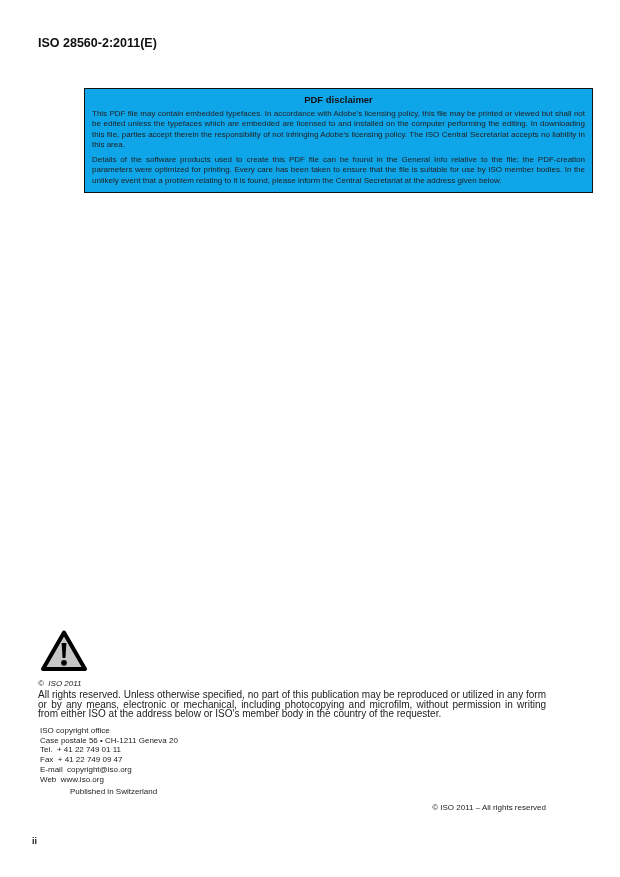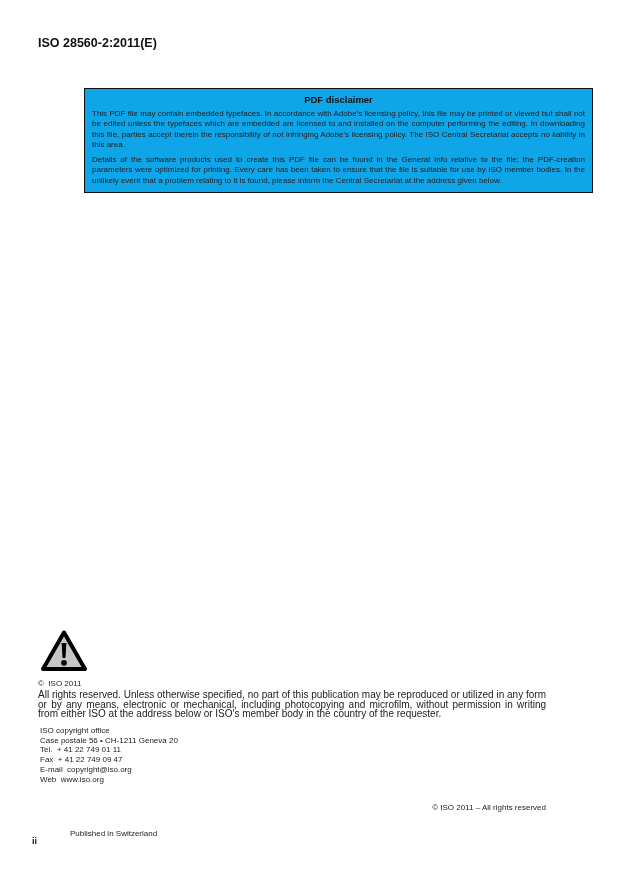--- a/index.html
+++ b/index.html
@@ -72,41 +72,42 @@
     font-weight: bold;
     letter-spacing: 0.2px;
     color: #111;
   }
   .copyright-line {
     position: absolute;
     top: 679px; left: 38px;
     font-size: 8px;
     white-space: pre;
     color: #222;
+    font-style: italic;
   }
   .rights-text {
     position: absolute;
     top: 690px; left: 38px;
     width: 508px;
     font-size: 10px;
     line-height: 9.6px;
     text-align: justify;
     color: #222;
   }
   .address-block {
     position: absolute;
     top: 726px; left: 40px;
     font-size: 8px;
     line-height: 9.7px;
     color: #222;
   }
   .address-block div { white-space: pre; }
   .published-line {
     position: absolute;
-    top: 829px; left: 38px;
+    top: 787px; left: 38px;
     font-size: 8px;
     color: #222;
     padding-left: 32px;
   }
 
   
   .footer-page-number {
     position: absolute;
     top: 836px; left: 32px;
     font-size: 9px;

